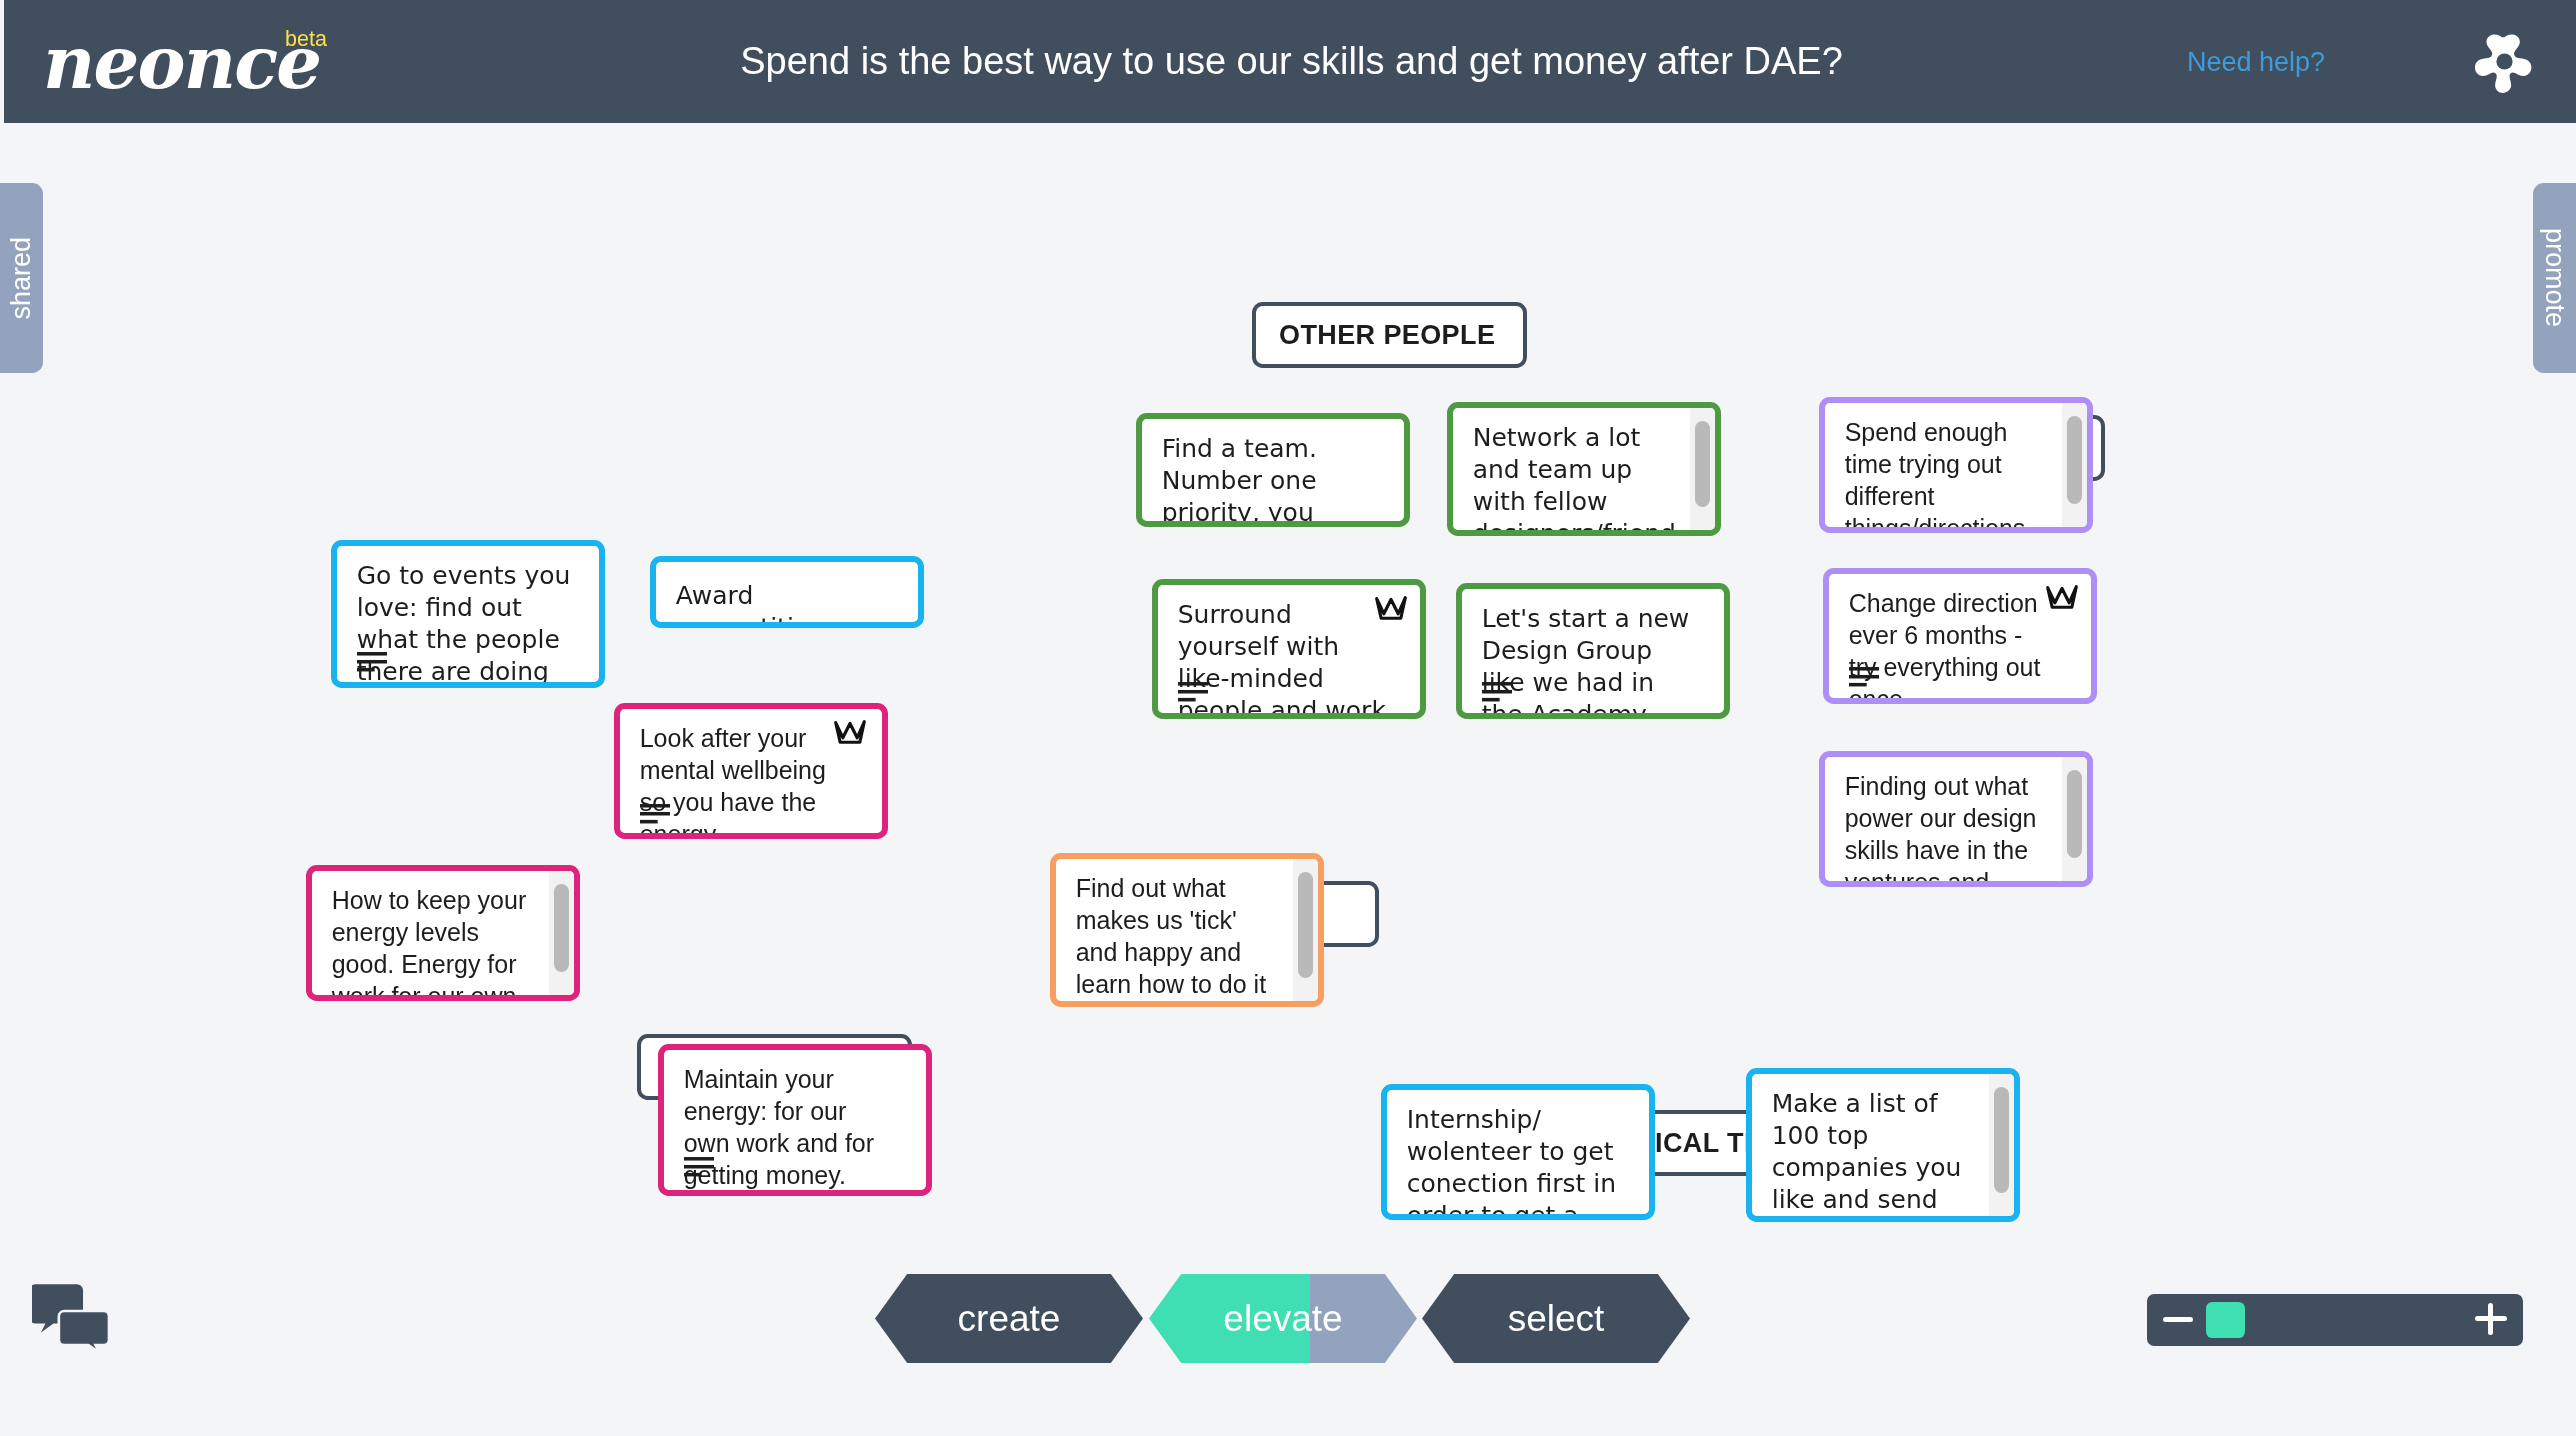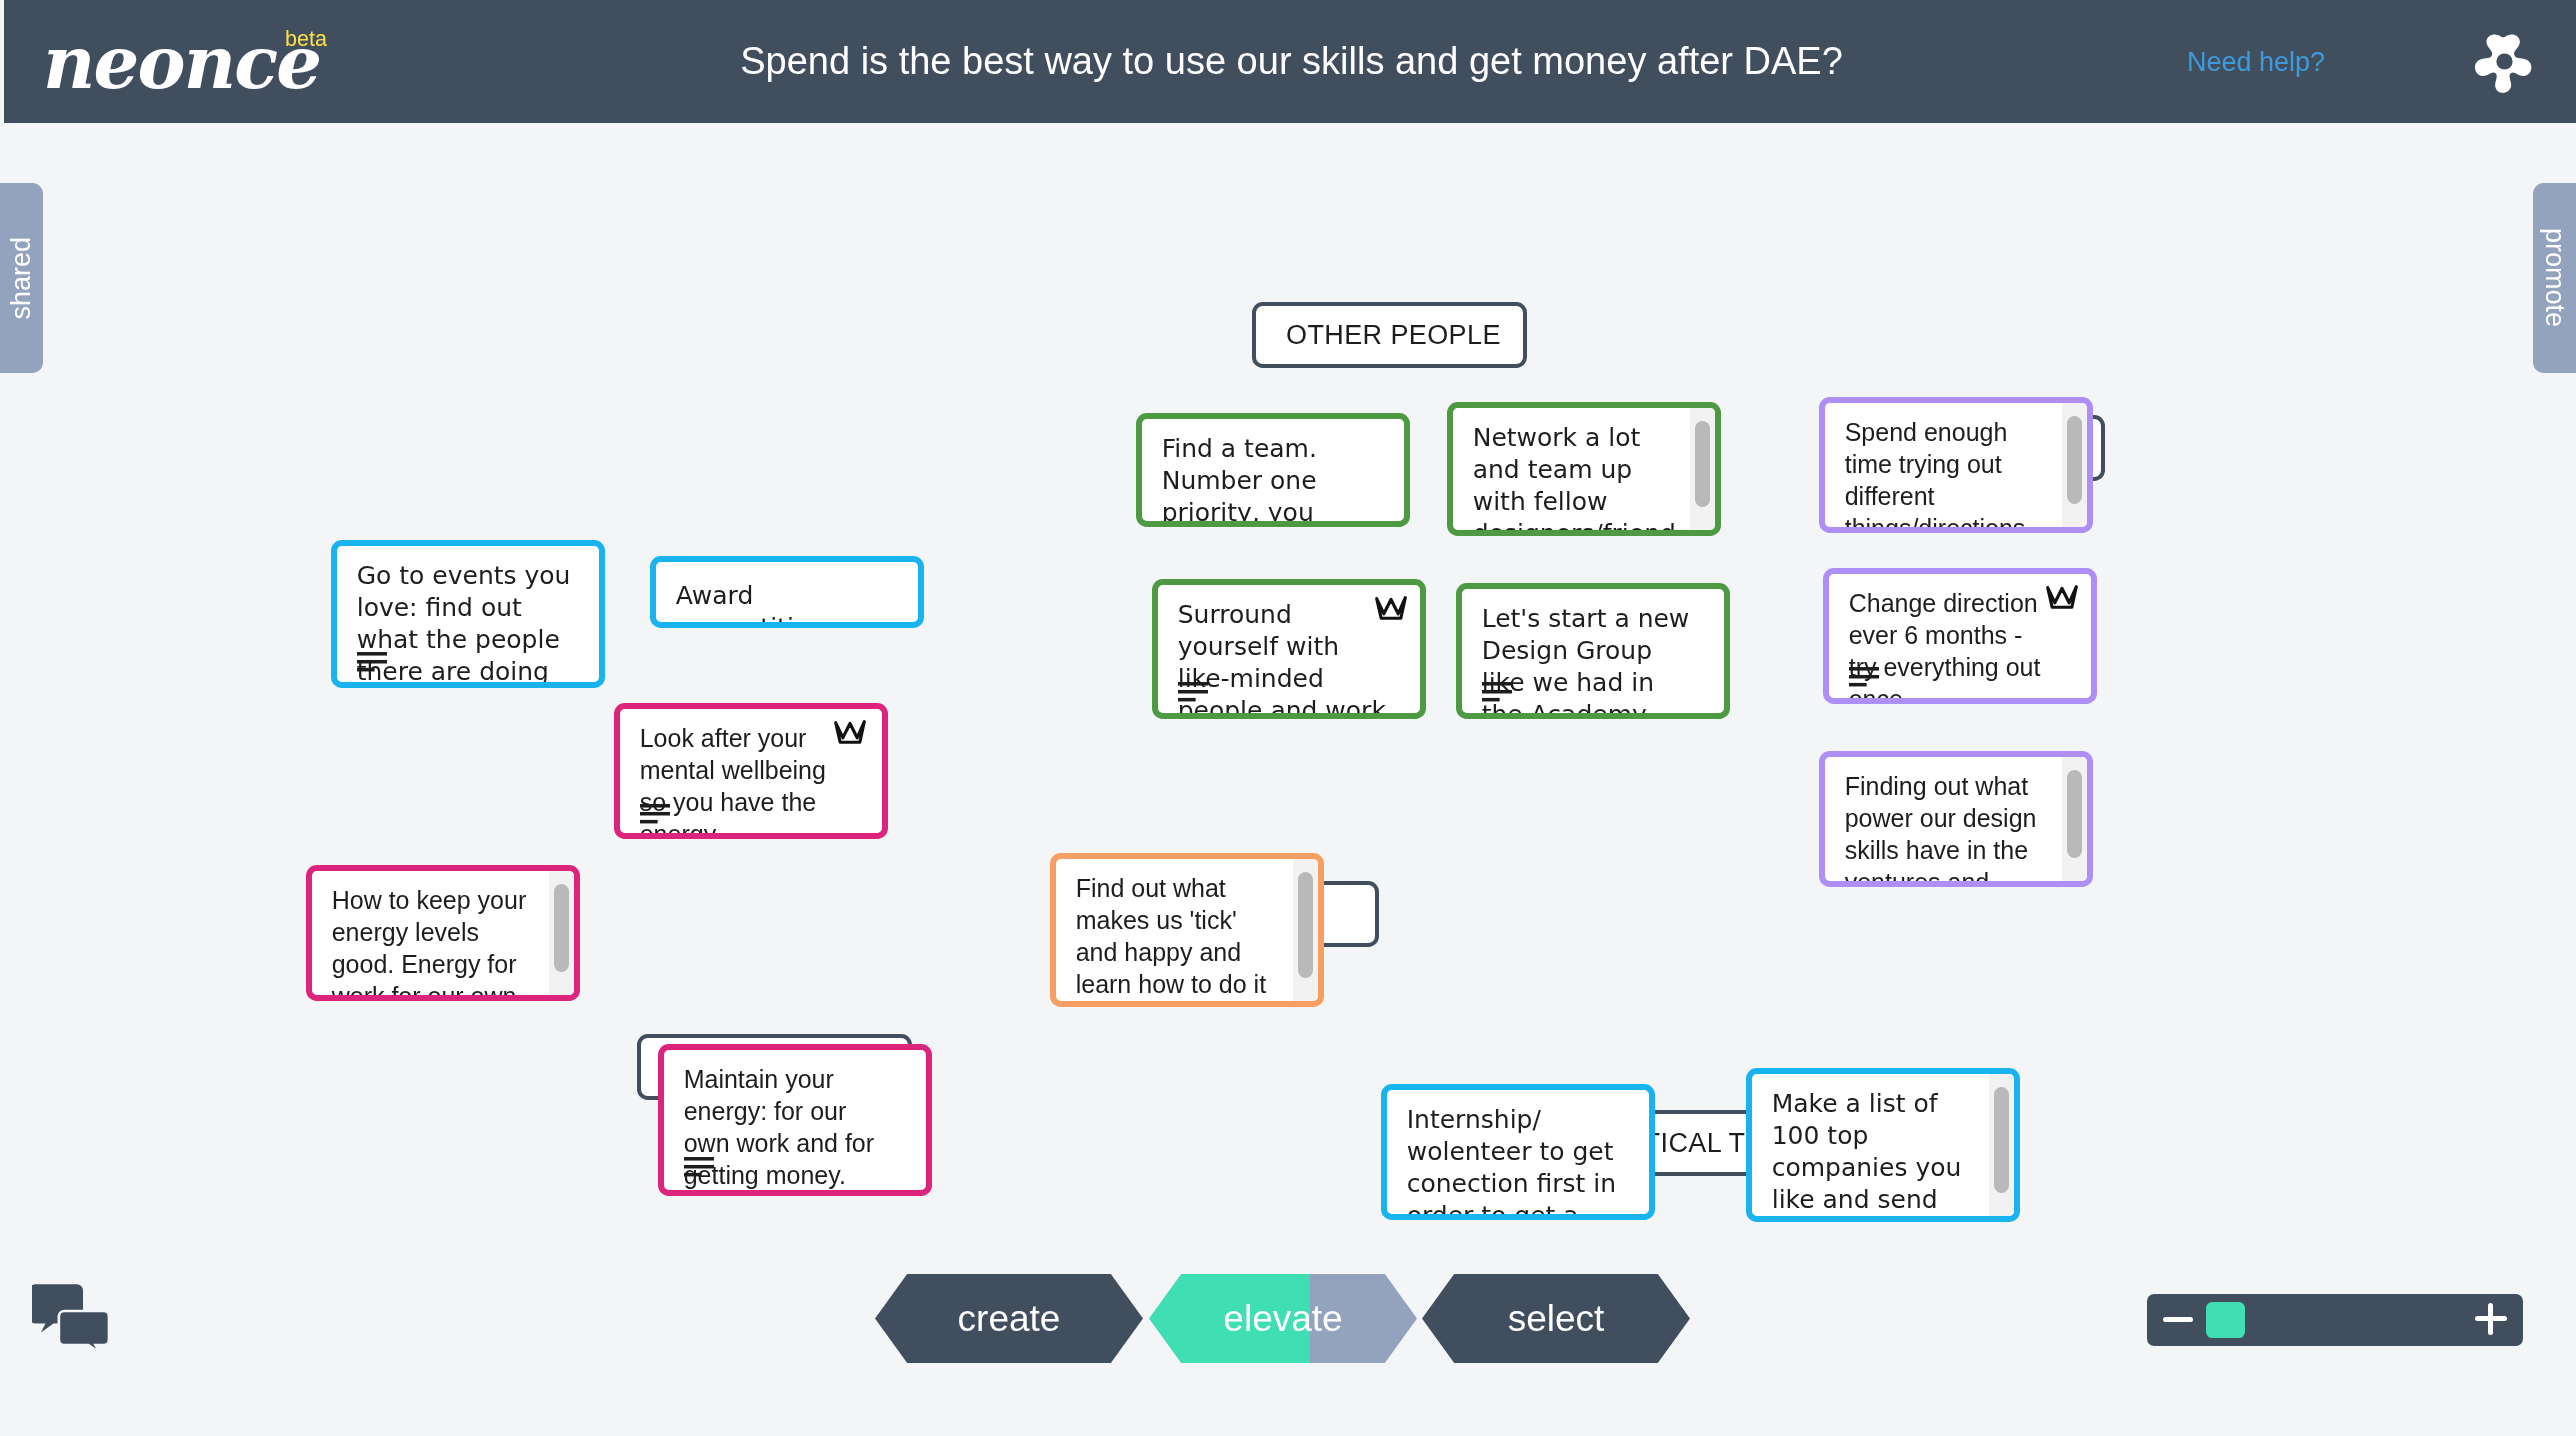--- a/index.html
+++ b/index.html
@@ -56,23 +56,24 @@
   }
   .side-tab.right span { writing-mode: vertical-rl; }
 
   
   .canvas { position: absolute; left: 0; top: 123px; width: 2576px; height: 1313px; }
 
   
   .group-label {
     position: absolute; background: #ffffff;
     border: 4.5px solid #414e5e; border-radius: 10.7px;
-    display: flex; align-items: center; padding-left: 30px;
+    display: flex; align-items: center; padding-left: 23px;
     font-size: 27px; color: #1d1d1d; letter-spacing: 0.4px;
     cursor: pointer;
+    font-weight: bold;
   }
 
   
   .card {
     position: absolute; background: #ffffff;
     border-radius: 10.7px; border: 6.3px solid #cccccc;
     cursor: pointer; overflow: hidden;
   }
   .card .card-text {
     position: absolute; left: 19.7px; top: 14.3px; right: 27px;

